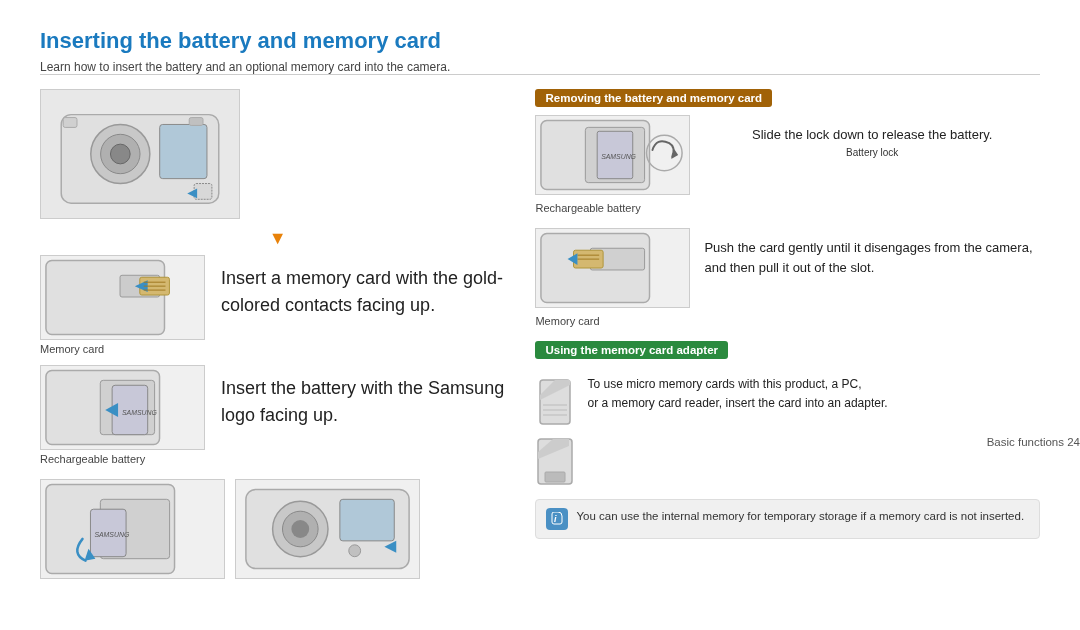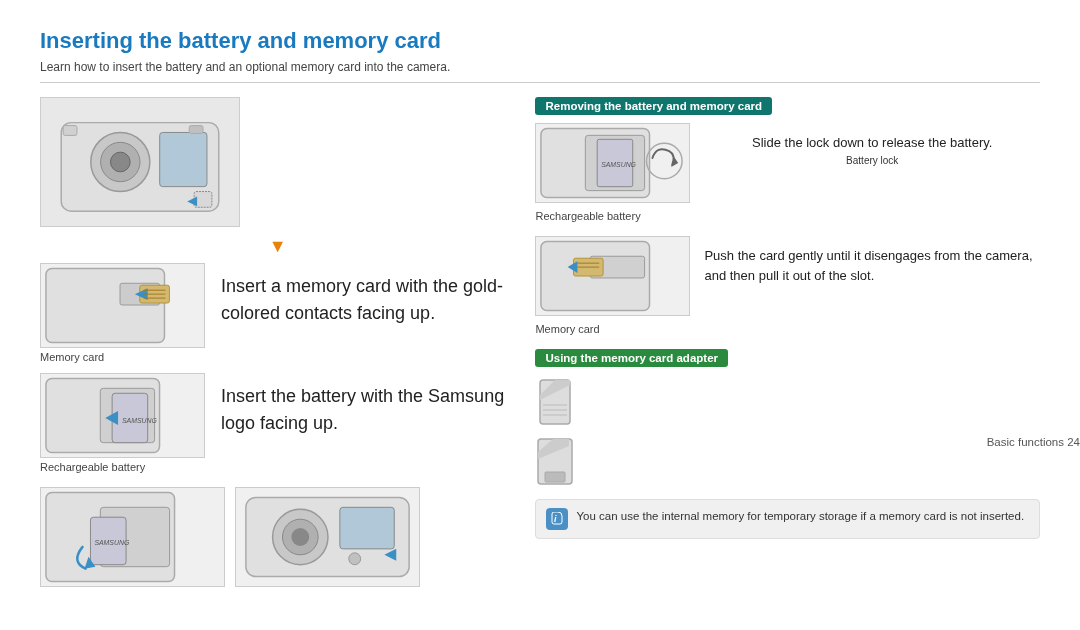--- a/index.html
+++ b/index.html
@@ -21,21 +21,21 @@
     .title {
       font-size: 22px;
       font-weight: bold;
       color: #1a7abf;
       margin-bottom: 6px;
     }
     .subtitle {
       font-size: 12px;
       color: #444;
       border-bottom: 1px solid #ccc;
-      padding-bottom: 8px;
+      padding-bottom: 0;
       margin-bottom: 14px;
     }
     .content {
       display: flex;
       gap: 0;
     }
     
     .left-col {
       width: 490px;
       display: flex;
@@ -93,21 +93,21 @@
     
     .left-bottom-imgs {
       display: flex;
       gap: 10px;
       margin-top: 4px;
     }
 
     
     .section-badge {
       display: inline-block;
-      background: #0f766e;
+      background: #a16207;
       color: #fff;
       font-size: 11.5px;
       font-weight: bold;
       padding: 3px 10px;
       border-radius: 3px;
       margin-bottom: 8px;
     }
     .right-top-section {
       display: flex;
       gap: 14px;
@@ -144,21 +144,21 @@
       align-items: flex-start;
     }
     .right-section2-badge {
       display: inline-block;
       background: #2a8a3e;
       color: #fff;
       font-size: 11.5px;
       font-weight: bold;
       padding: 3px 10px;
       border-radius: 3px;
-      margin-bottom: 0;
+      margin-bottom: 8px;
     }
     .adapter-section {
       display: flex;
       gap: 12px;
       align-items: flex-start;
       margin-bottom: 10px;
     }
     .adapter-imgs {
       display: flex;
       flex-direction: column;
@@ -399,20 +399,22 @@
             <line x1="8" y1="35" x2="32" y2="35" stroke="#bbb" stroke-width="1"></line>
             <line x1="8" y1="40" x2="32" y2="40" stroke="#bbb" stroke-width="1"></line>
           </svg>
 
           <svg viewBox="0 0 40 55" width="40" height="55">
             <rect x="3" y="5" width="34" height="45" rx="3" fill="#ddd" stroke="#aaa" stroke-width="1.5"></rect>
             <polygon points="3,18 18,5 34,5 34,12 3,25" fill="#ccc"></polygon>
             <rect x="10" y="38" width="20" height="10" rx="1" fill="#bbb" stroke="#aaa" stroke-width="1"></rect>
           </svg>
         </div>
+        <div class="adapter-text" style="white-space:pre-line;">To use micro memory cards with this product, a PC,
+or a memory card reader, insert the card into an adapter.</div>
       </div>
 
       
       <div class="note-box">
         <div class="note-icon">
           <svg width="14" height="14" viewBox="0 0 14 14">
             <path d="M2 2 Q2 0 4 0 L8 0 Q12 0 12 4 L12 10 Q12 12 10 12 L4 12 Q2 12 2 10 Z" fill="none" stroke="#fff" stroke-width="1"></path>
             <text x="4" y="10" font-size="9" fill="#fff" font-style="italic">i</text>
           </svg>
         </div>

